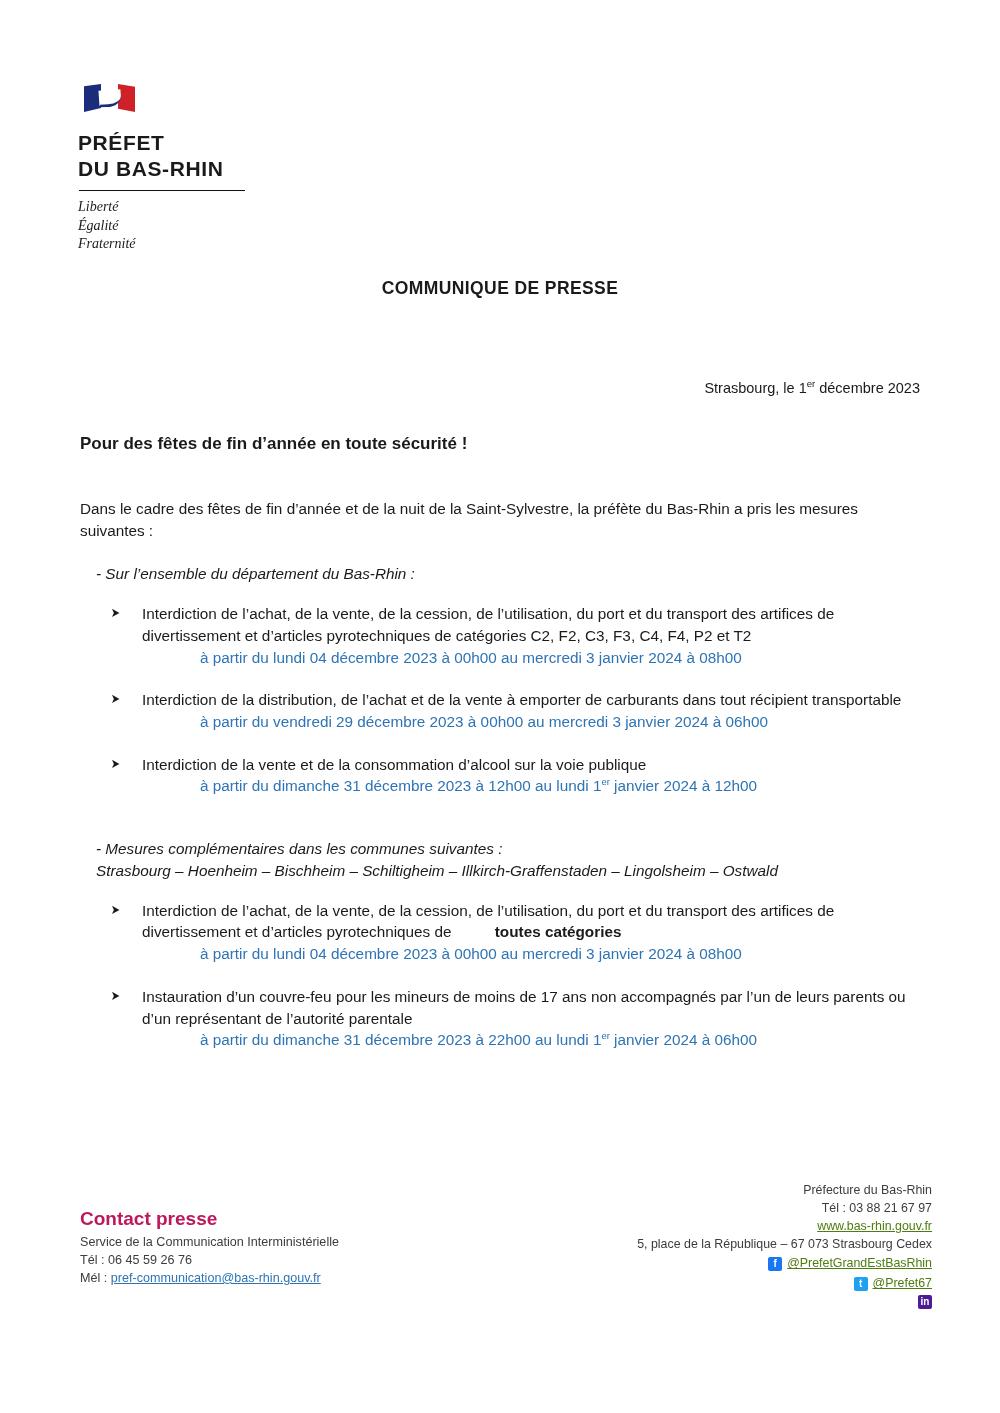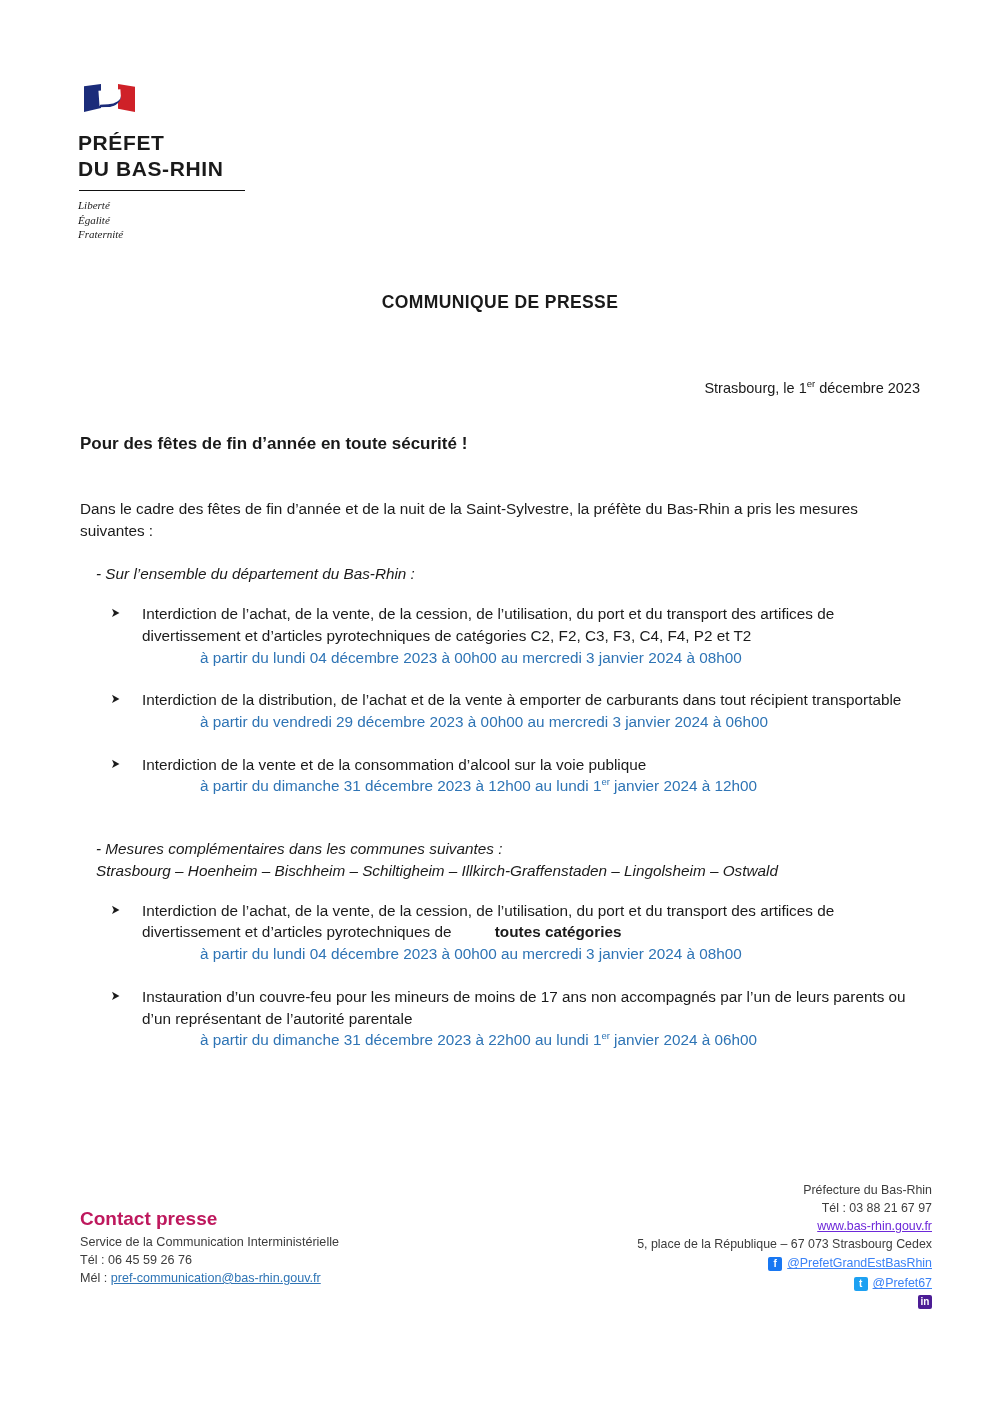--- a/index.html
+++ b/index.html
@@ -69,29 +69,29 @@
   .logo-rule {
     width: 0;
     height: 0;
     border-bottom: 1px solid #111;
     width: 166px;
     margin: 9px 0 7px 1px;
   }
   .logo-motto {
     font-family: "Liberation Serif", serif;
     font-style: italic;
-    font-size: 11px;
+    font-size: 14px;
     line-height: 1.33;
     color: #1a1a1a;
   }
 
   
   .doc-title {
     position: absolute;
-    top: 292px;
+    top: 278px;
     left: 0;
     width: 1000px;
     text-align: center;
     font-weight: bold;
     font-size: 17.5px;
     letter-spacing: 0.4px;
   }
   .dateline {
     position: absolute;
     top: 378px;
@@ -179,21 +179,21 @@
   .admin {
     position: absolute;
     right: 68px;
     top: 1182px;
     width: 480px;
     text-align: right;
     font-size: 12.4px;
     color: #3c3c3c;
     line-height: 1.44;
   }
-  .admin .link { color: #6d28d9; }
+  .admin .link { color: #4d7c0f; }
   .social-row {
     display: flex;
     justify-content: flex-end;
     align-items: center;
     gap: 5px;
     margin-top: 2px;
   }
   .social-icon {
     width: 14px; height: 14px;
     border-radius: 2px;
@@ -201,21 +201,21 @@
     align-items: center;
     justify-content: center;
     font-size: 10px;
     font-weight: bold;
     color: #fff;
     flex: none;
   }
   .ic-fb { background: #1877f2; }
   .ic-tw { background: #1da1f2; }
   .ic-li { background: #4c1d95; }
-  .social-text { color: #3b82f6; text-decoration: underline; }
+  .social-text { color: #4d7c0f; text-decoration: underline; }
 </style>
 </head>
 <body>
 
 <div class="page">
 
   <div class="logo-block">
     <div class="flag">
       <div class="stripe blue"></div>
       <div class="stripe white"></div>

